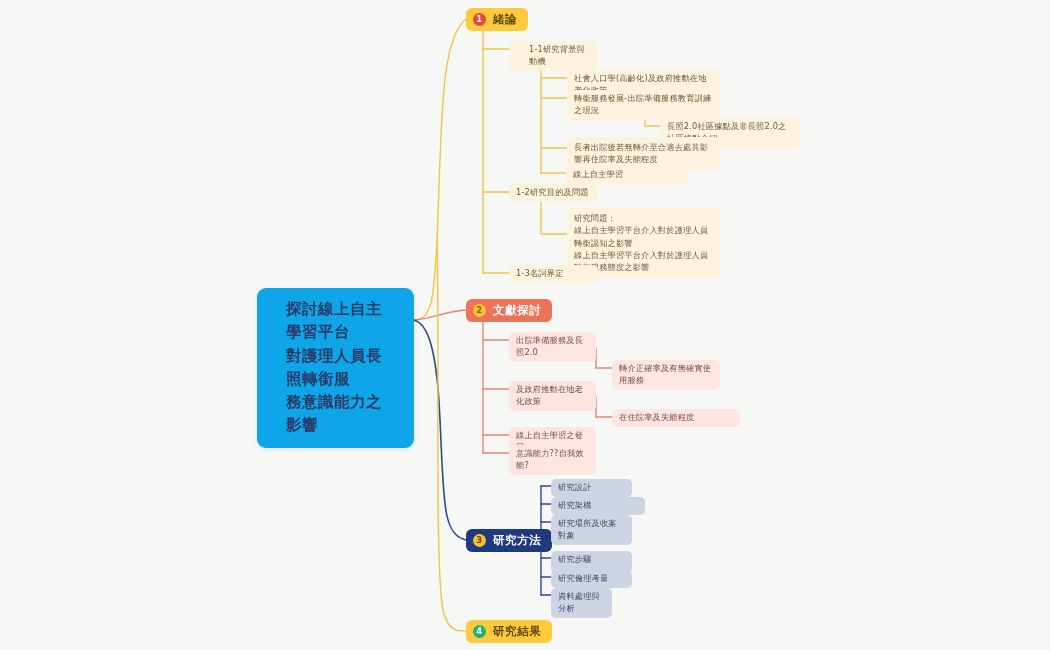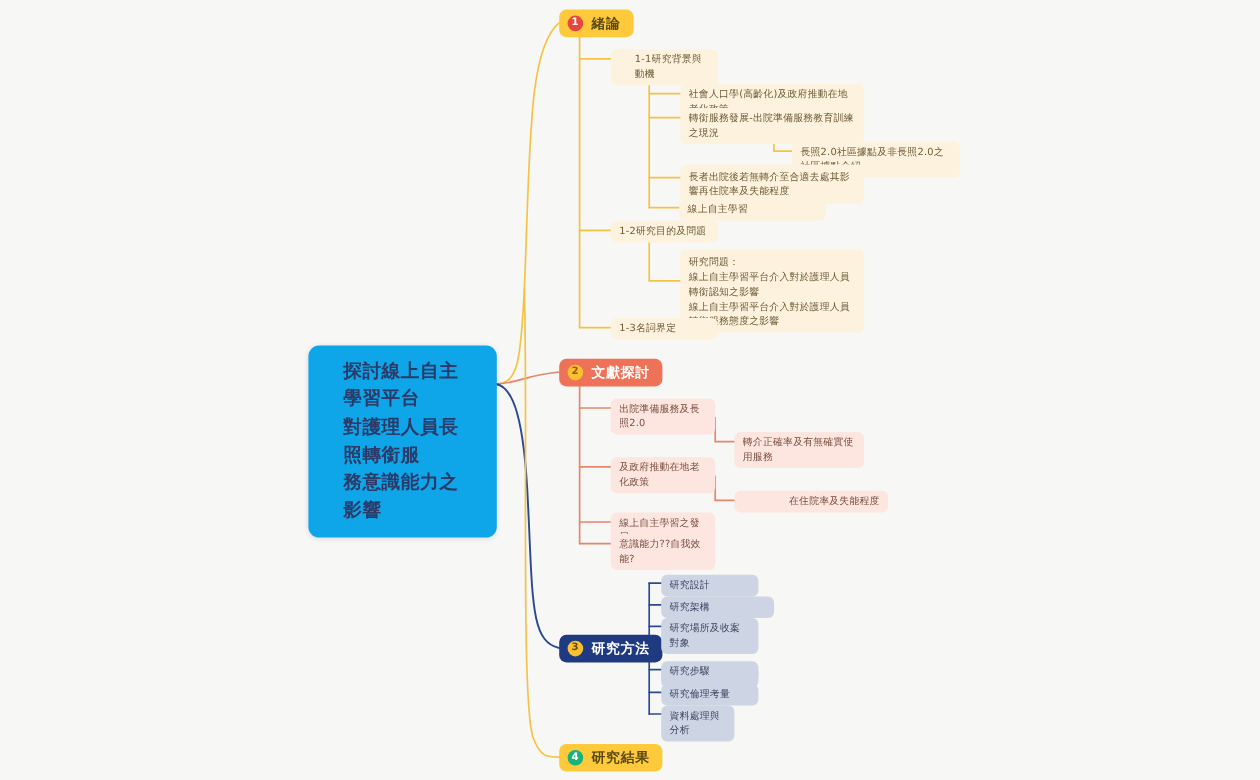--- a/index.html
+++ b/index.html
@@ -196,21 +196,21 @@
   </div>
 
   <div class="node leaf leaf-peach2" style="left:612px; top:360px; width:108px;">
     <span>轉介正確率及有無確實使用服務</span>
   </div>
 
   <div class="node leaf leaf-peach2" style="left:509px; top:381px; width:87px;">
     <span>及政府推動在地老化政策</span>
   </div>
 
-  <div class="node leaf leaf-peach2" style="left:612px; top:409px; width:128px;justify-content:flex-end;">
+  <div class="node leaf leaf-peach2" style="left:612px; top:409px; width:128px;">
     <span>在住院率及失能程度</span>
   </div>
 
   <div class="node leaf leaf-peach2" style="left:509px; top:427px; width:87px;">
     <span>線上自主學習之發展</span>
   </div>
 
   <div class="node leaf leaf-peach2" style="left:509px; top:445px; width:87px;">
     <span>意識能力??自我效能?</span>
   </div>

